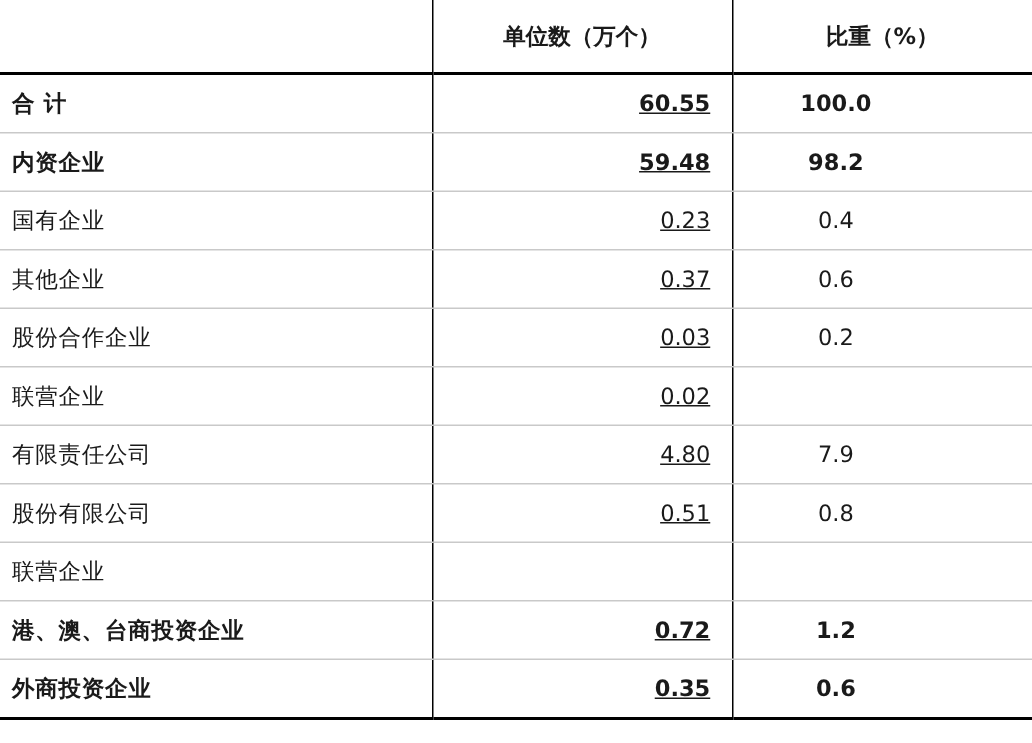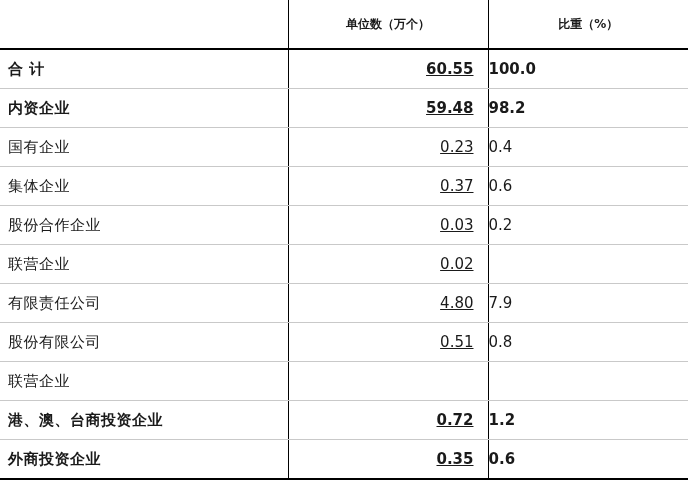--- a/index.html
+++ b/index.html
@@ -25,21 +25,21 @@
     border-collapse: collapse;
     table-layout: fixed;
   }
   table.stat col.c-label { width: 288px; }
   table.stat col.c-units { width: 200px; }
   table.stat col.c-share { width: 200px; }
 
   
   thead th {
     font-weight: bold;
-    font-size: 12px;
+    font-size: 15px;
     text-align: center;
     vertical-align: middle;
     height: 48px;
     padding: 0;
     border-bottom: 2px solid #000;
     background: #fff;
   }
   thead th.h-label {
     border-right: 1px solid #000;
   }
@@ -65,21 +65,21 @@
     letter-spacing: 0.5px;
   }
   td.units {
     border-right: 1px solid #000;
     text-align: right;
     padding-right: 14px;
     font-family: "DejaVu Sans", "Liberation Sans", sans-serif;
     text-decoration: underline;
   }
   td.share {
-    text-align: left;
+    text-align: center;
     padding-right: 62px;
   }
   .bold { font-weight: bold; }
   .indent { padding-left: 30px; }
   .spaced { letter-spacing: 6px; }
 </style>
 </head>
 <body>
 
 <div class="sheet">
@@ -106,21 +106,21 @@
         <td class="lbl bold">内资企业</td>
         <td class="units bold">59.48</td>
         <td class="share bold">98.2</td>
       </tr>
       <tr>
         <td class="lbl indent">国有企业</td>
         <td class="units">0.23</td>
         <td class="share">0.4</td>
       </tr>
       <tr>
-        <td class="lbl indent">集体企业</td>
+        <td class="lbl indent">其他企业</td>
         <td class="units">0.37</td>
         <td class="share">0.6</td>
       </tr>
       <tr>
         <td class="lbl indent">股份合作企业</td>
         <td class="units">0.03</td>
         <td class="share">0.2</td>
       </tr>
       <tr>
         <td class="lbl indent">联营企业</td>

